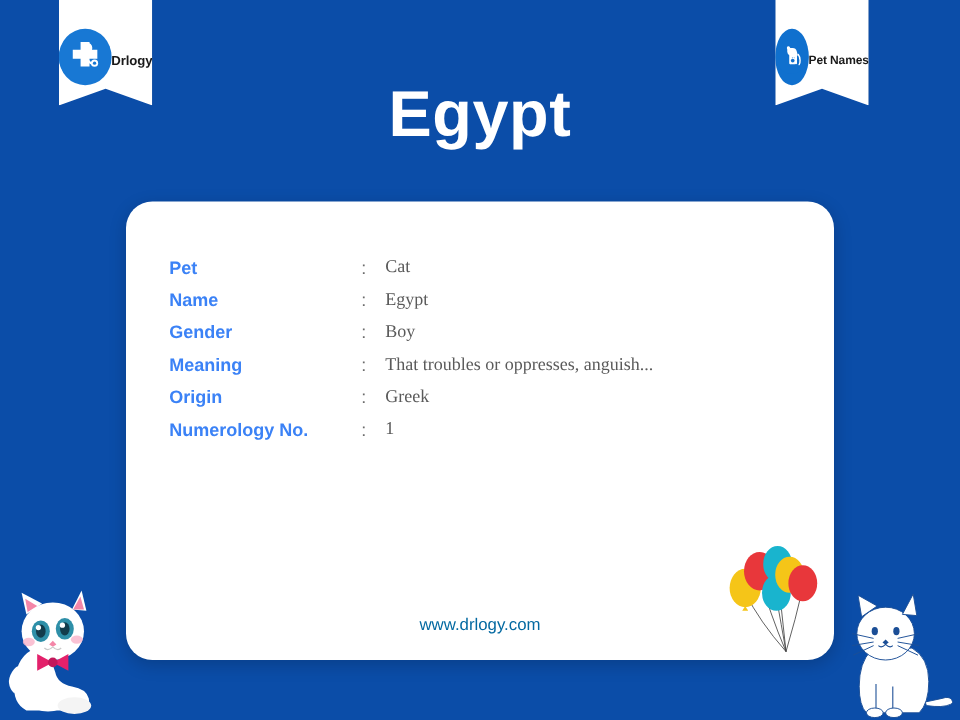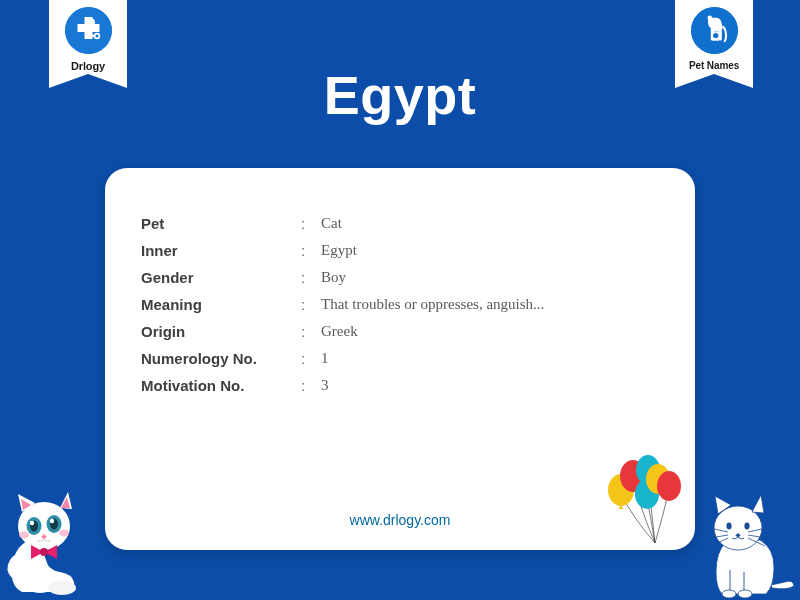--- a/index.html
+++ b/index.html
@@ -19,26 +19,26 @@
   
   .ribbon {
     position: absolute;
     top: 0;
     width: 78px;
     height: 88px;
     background: #ffffff;
     clip-path: polygon(0 0, 100% 0, 100% 100%, 50% 84%, 0 100%);
     box-shadow: 2px 3px 7px rgba(0,0,0,0.28);
     display: flex;
-    flex-direction: column;
+    flex-direction: row;
     align-items: center;
     padding-top: 7px;
   }
   .ribbon-left  { left: 49px; }
-  .ribbon-right { left: 675px; text-align: right; }
+  .ribbon-right { left: 646px; text-align: right; }
 
   .ribbon-logo {
     width: 47px;
     height: 47px;
     border-radius: 50%;
     background: #1878D4;
     display: flex;
     align-items: center;
     justify-content: center;
     position: relative;
@@ -87,21 +87,21 @@
     position: absolute;
     left: 36px;
     top: 42px;
     width: 520px;
     border-collapse: collapse;
   }
   .info-table tr { height: 27px; }
   .info-label {
     font-size: 15px;
     font-weight: bold;
-    color: #404040;
+    color: #3b82f6;
     white-space: nowrap;
     width: 160px;
     vertical-align: middle;
   }
   .info-colon {
     font-size: 15px;
     color: #6b6b6b;
     width: 20px;
     vertical-align: middle;
   }
@@ -184,21 +184,21 @@
 
 <div class="card">
   <table class="info-table">
     <tbody>
       <tr>
         <td class="info-label">Pet</td>
         <td class="info-colon">:</td>
         <td class="info-value">Cat</td>
       </tr>
       <tr>
-        <td class="info-label">Inner</td>
+        <td class="info-label">Name</td>
         <td class="info-colon">:</td>
         <td class="info-value">Egypt</td>
       </tr>
       <tr>
         <td class="info-label">Gender</td>
         <td class="info-colon">:</td>
         <td class="info-value">Boy</td>
       </tr>
       <tr>
         <td class="info-label">Meaning</td>
@@ -207,25 +207,20 @@
       </tr>
       <tr>
         <td class="info-label">Origin</td>
         <td class="info-colon">:</td>
         <td class="info-value">Greek</td>
       </tr>
       <tr>
         <td class="info-label">Numerology No.</td>
         <td class="info-colon">:</td>
         <td class="info-value">1</td>
-      </tr>
-      <tr>
-        <td class="info-label">Motivation No.</td>
-        <td class="info-colon">:</td>
-        <td class="info-value">3</td>
       </tr>
     </tbody>
   </table>
 
   <div class="card-footer">www.drlogy.com</div>
 
   <div class="balloons">
     <svg width="92" height="104" viewBox="0 0 92 104">
       <g stroke="#444" stroke-width="0.7" fill="none">
         <path d="M22 48 Q34 72 56 97"></path>

